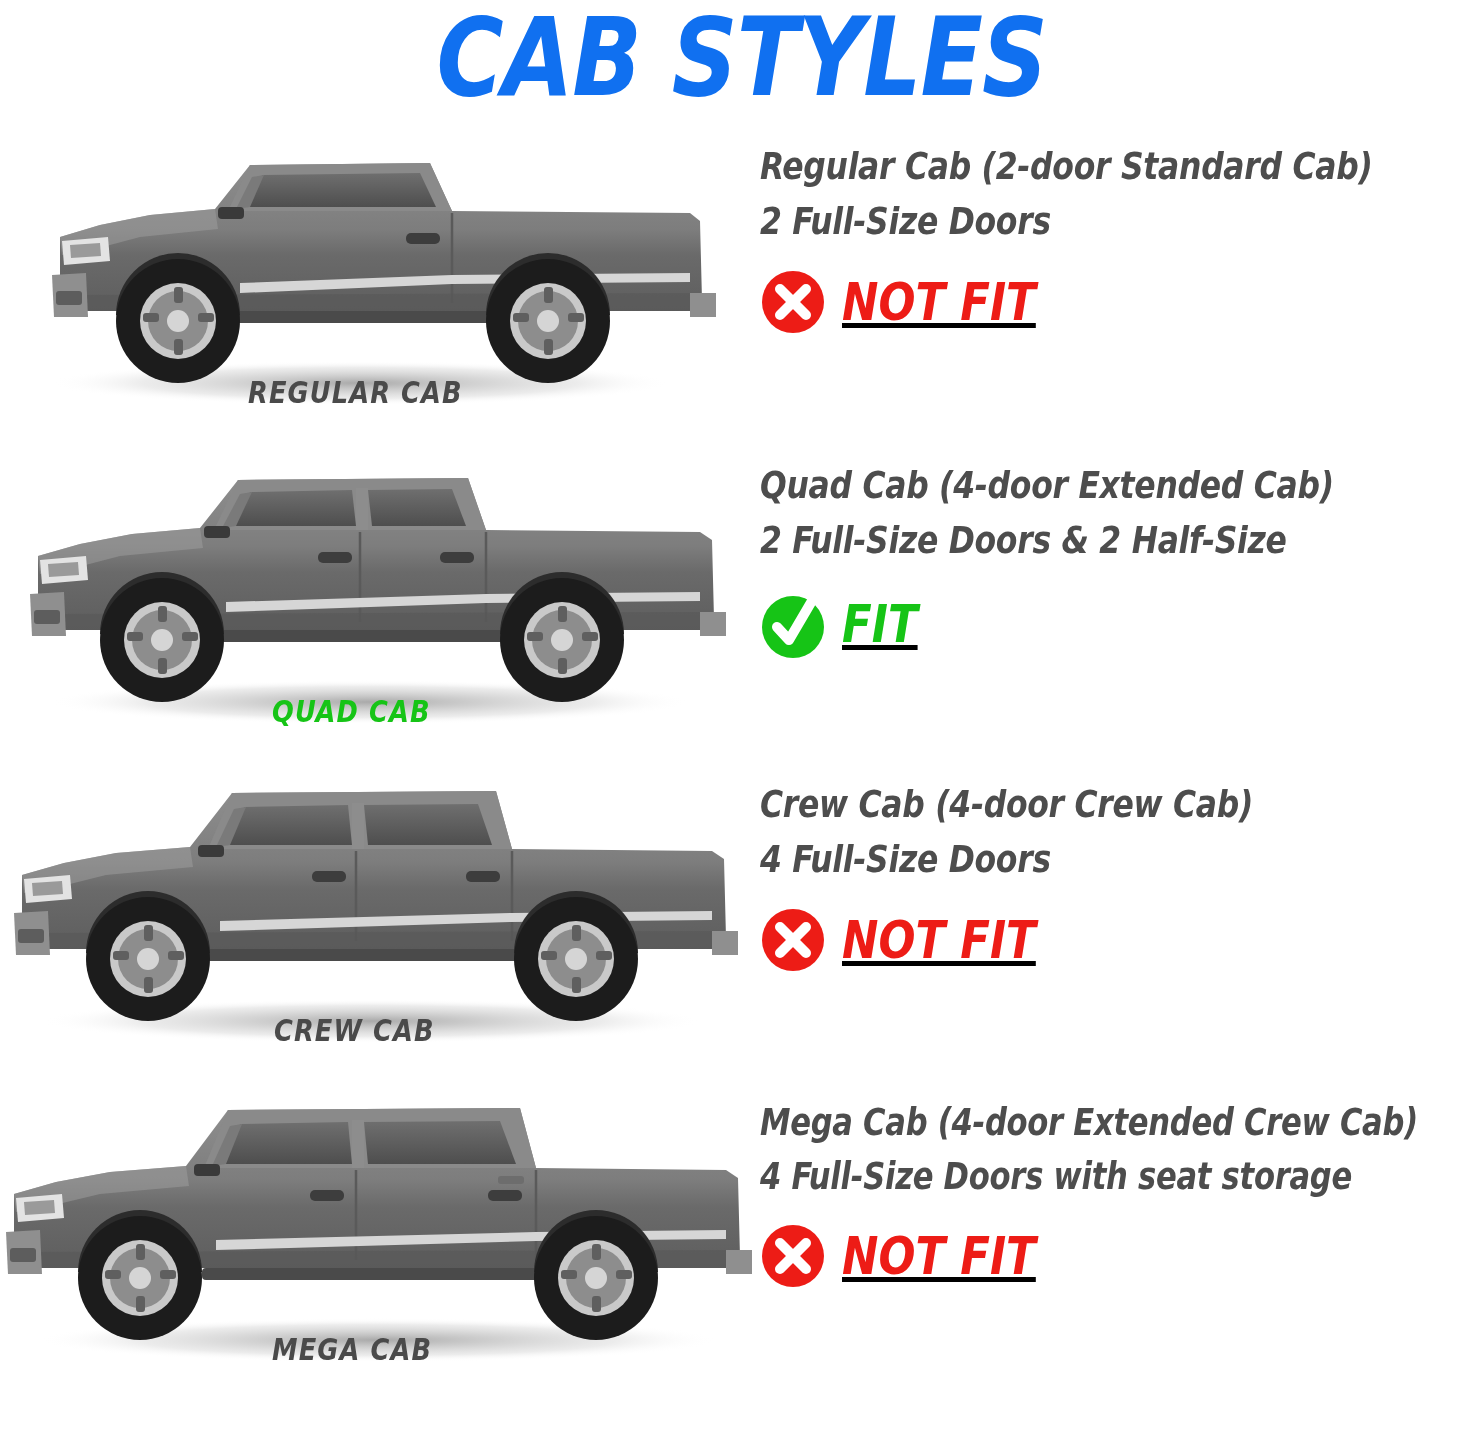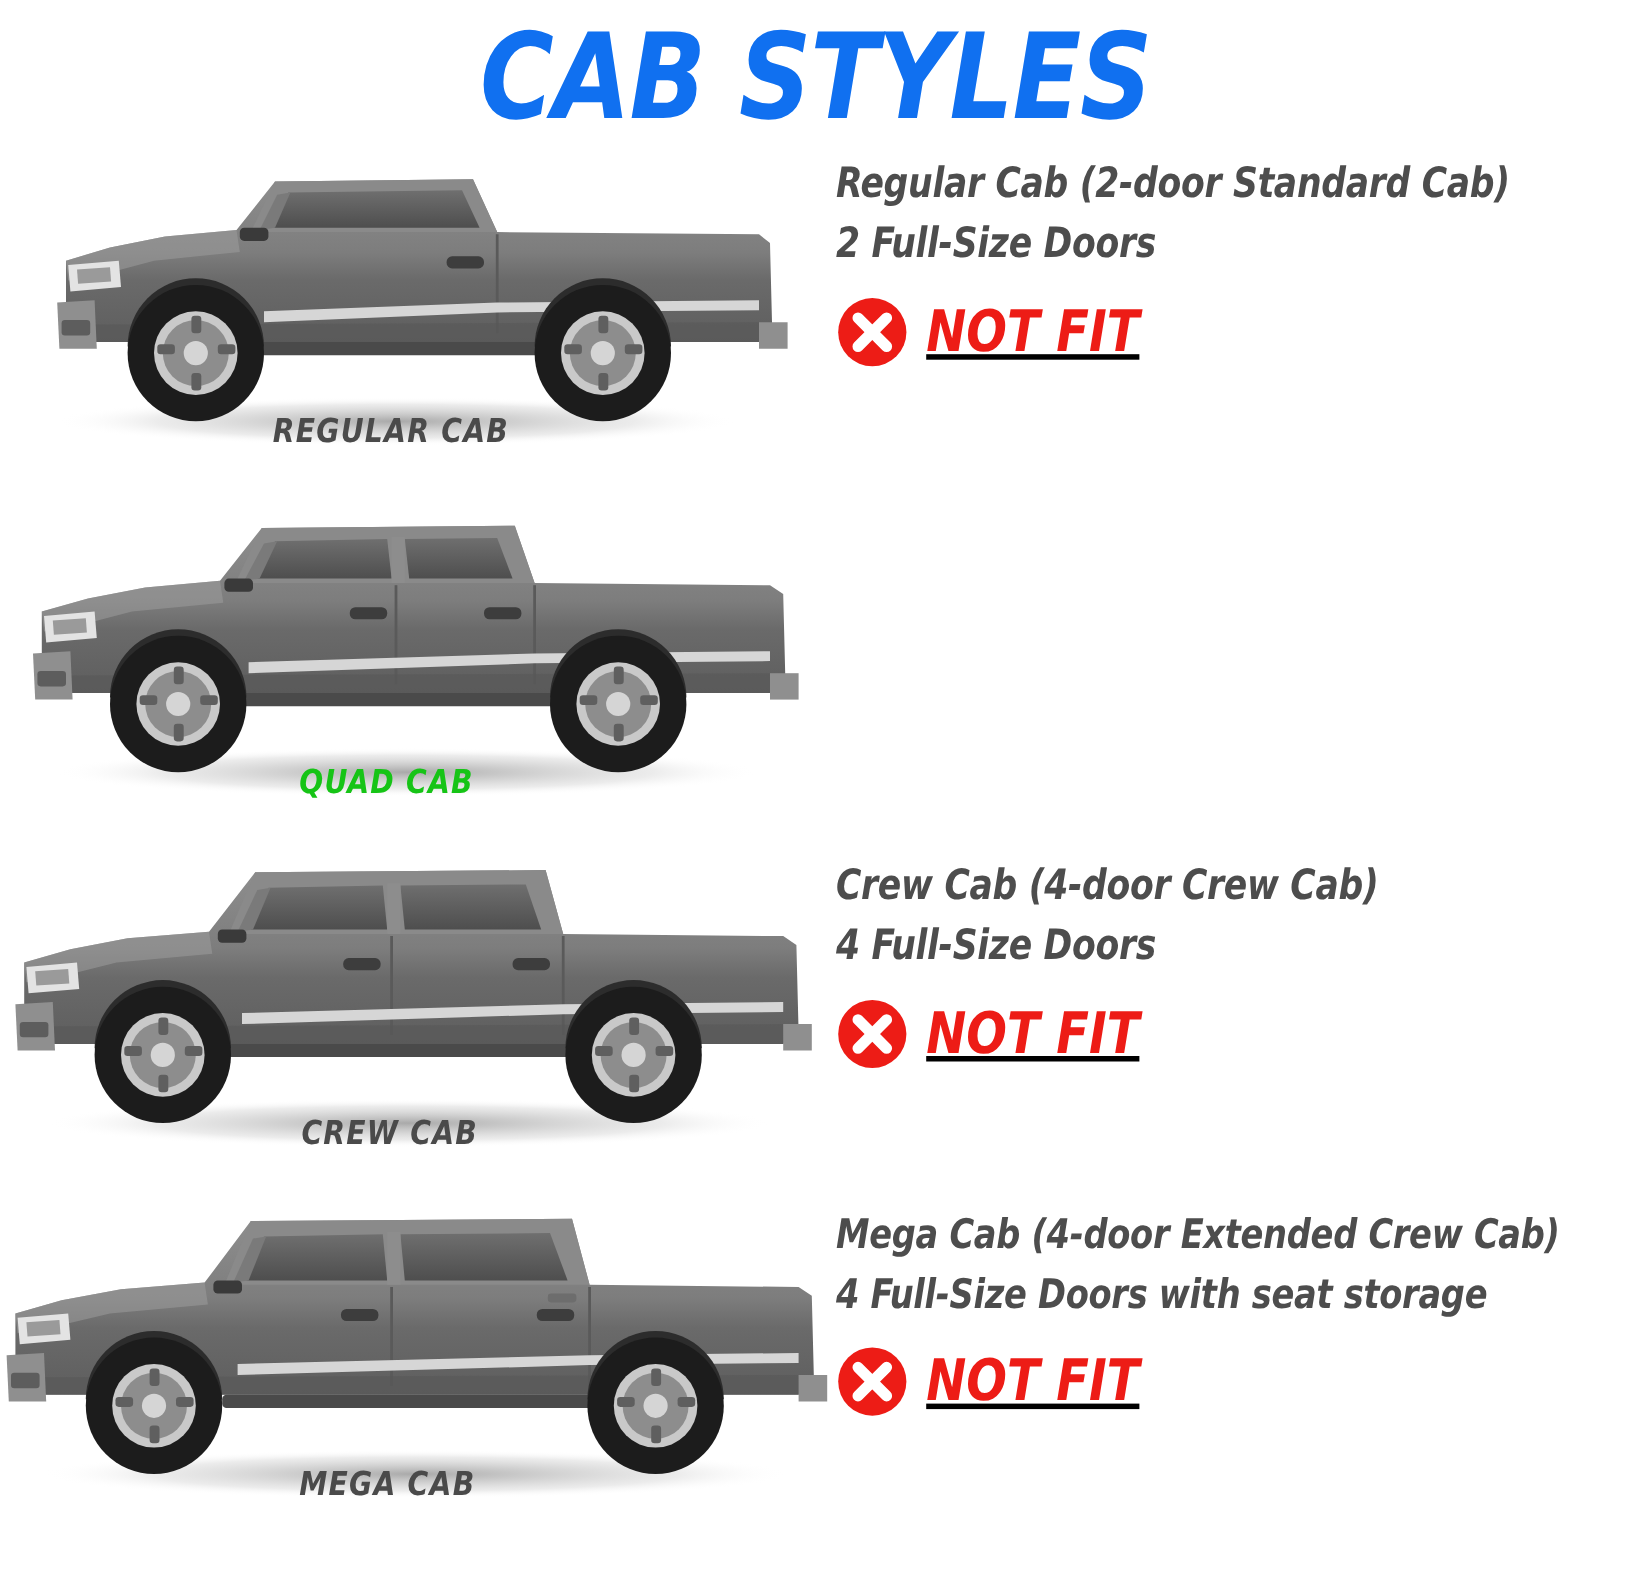--- a/index.html
+++ b/index.html
@@ -6,22 +6,22 @@
   body{
     width:1484px;height:1429px;
     font-family:"DejaVu Sans","Liberation Sans",sans-serif;
     overflow:hidden;position:relative;
   }
   .page{width:1484px;height:1429px;position:relative;background:#fff;}
 
   
   .title-bar{
     width:100%;height:125px;
-    display:flex;align-items:center;justify-content:center;
-    padding-top:16px;box-sizing:border-box;
+    display:flex;justify-content:center;
+    padding-top:4px;box-sizing:border-box;
   }
   .title{
     font-family:"DejaVu Sans Condensed","Liberation Sans",sans-serif;
     font-size:108px;
     font-weight:bold;
     font-style:italic;
     color:#1070F0;
     letter-spacing:-1px;
     line-height:1;
     transform:scaleX(0.94);
@@ -262,20 +262,31 @@
             <rect x="127" y="188" width="16" height="9" rx="3"></rect>
             <rect x="558" y="162" width="9" height="16" rx="3"></rect>
             <rect x="582" y="188" width="16" height="9" rx="3"></rect>
             <rect x="558" y="214" width="9" height="16" rx="3"></rect>
             <rect x="527" y="188" width="16" height="9" rx="3"></rect>
           </g>
         </svg>
         <div class="cab-label green" style="left:272px;top:250px;">QUAD CAB</div>
       </div>
 
+      <div class="row-text">
+        <div class="desc">Quad Cab (4-door Extended Cab)</div>
+        <div class="desc">2 Full-Size Doors &amp; 2 Half-Size</div>
+        <div class="fitline">
+          <svg class="badge-icon" width="66" height="72" viewBox="0 0 66 72">
+            <circle cx="33" cy="39" r="31" fill="#16C416"></circle>
+            <path d="M17 39 L29 52 L56 6" fill="none" stroke="#ffffff" stroke-width="10" stroke-linecap="round" stroke-linejoin="round"></path>
+          </svg>
+          <div class="fit-text fit">FIT</div>
+        </div>
+      </div>
     </div>
 
     <div class="row">
       <div class="row-truck">
         <svg class="truck-svg" width="760" height="300" viewBox="0 0 760 300">
           <defs>
             <linearGradient id="bodyG3" x1="0" y1="0" x2="0" y2="1">
               <stop offset="0%" stop-color="#8e8e8e"></stop>
               <stop offset="45%" stop-color="#7d7d7d"></stop>
               <stop offset="62%" stop-color="#6a6a6a"></stop>

